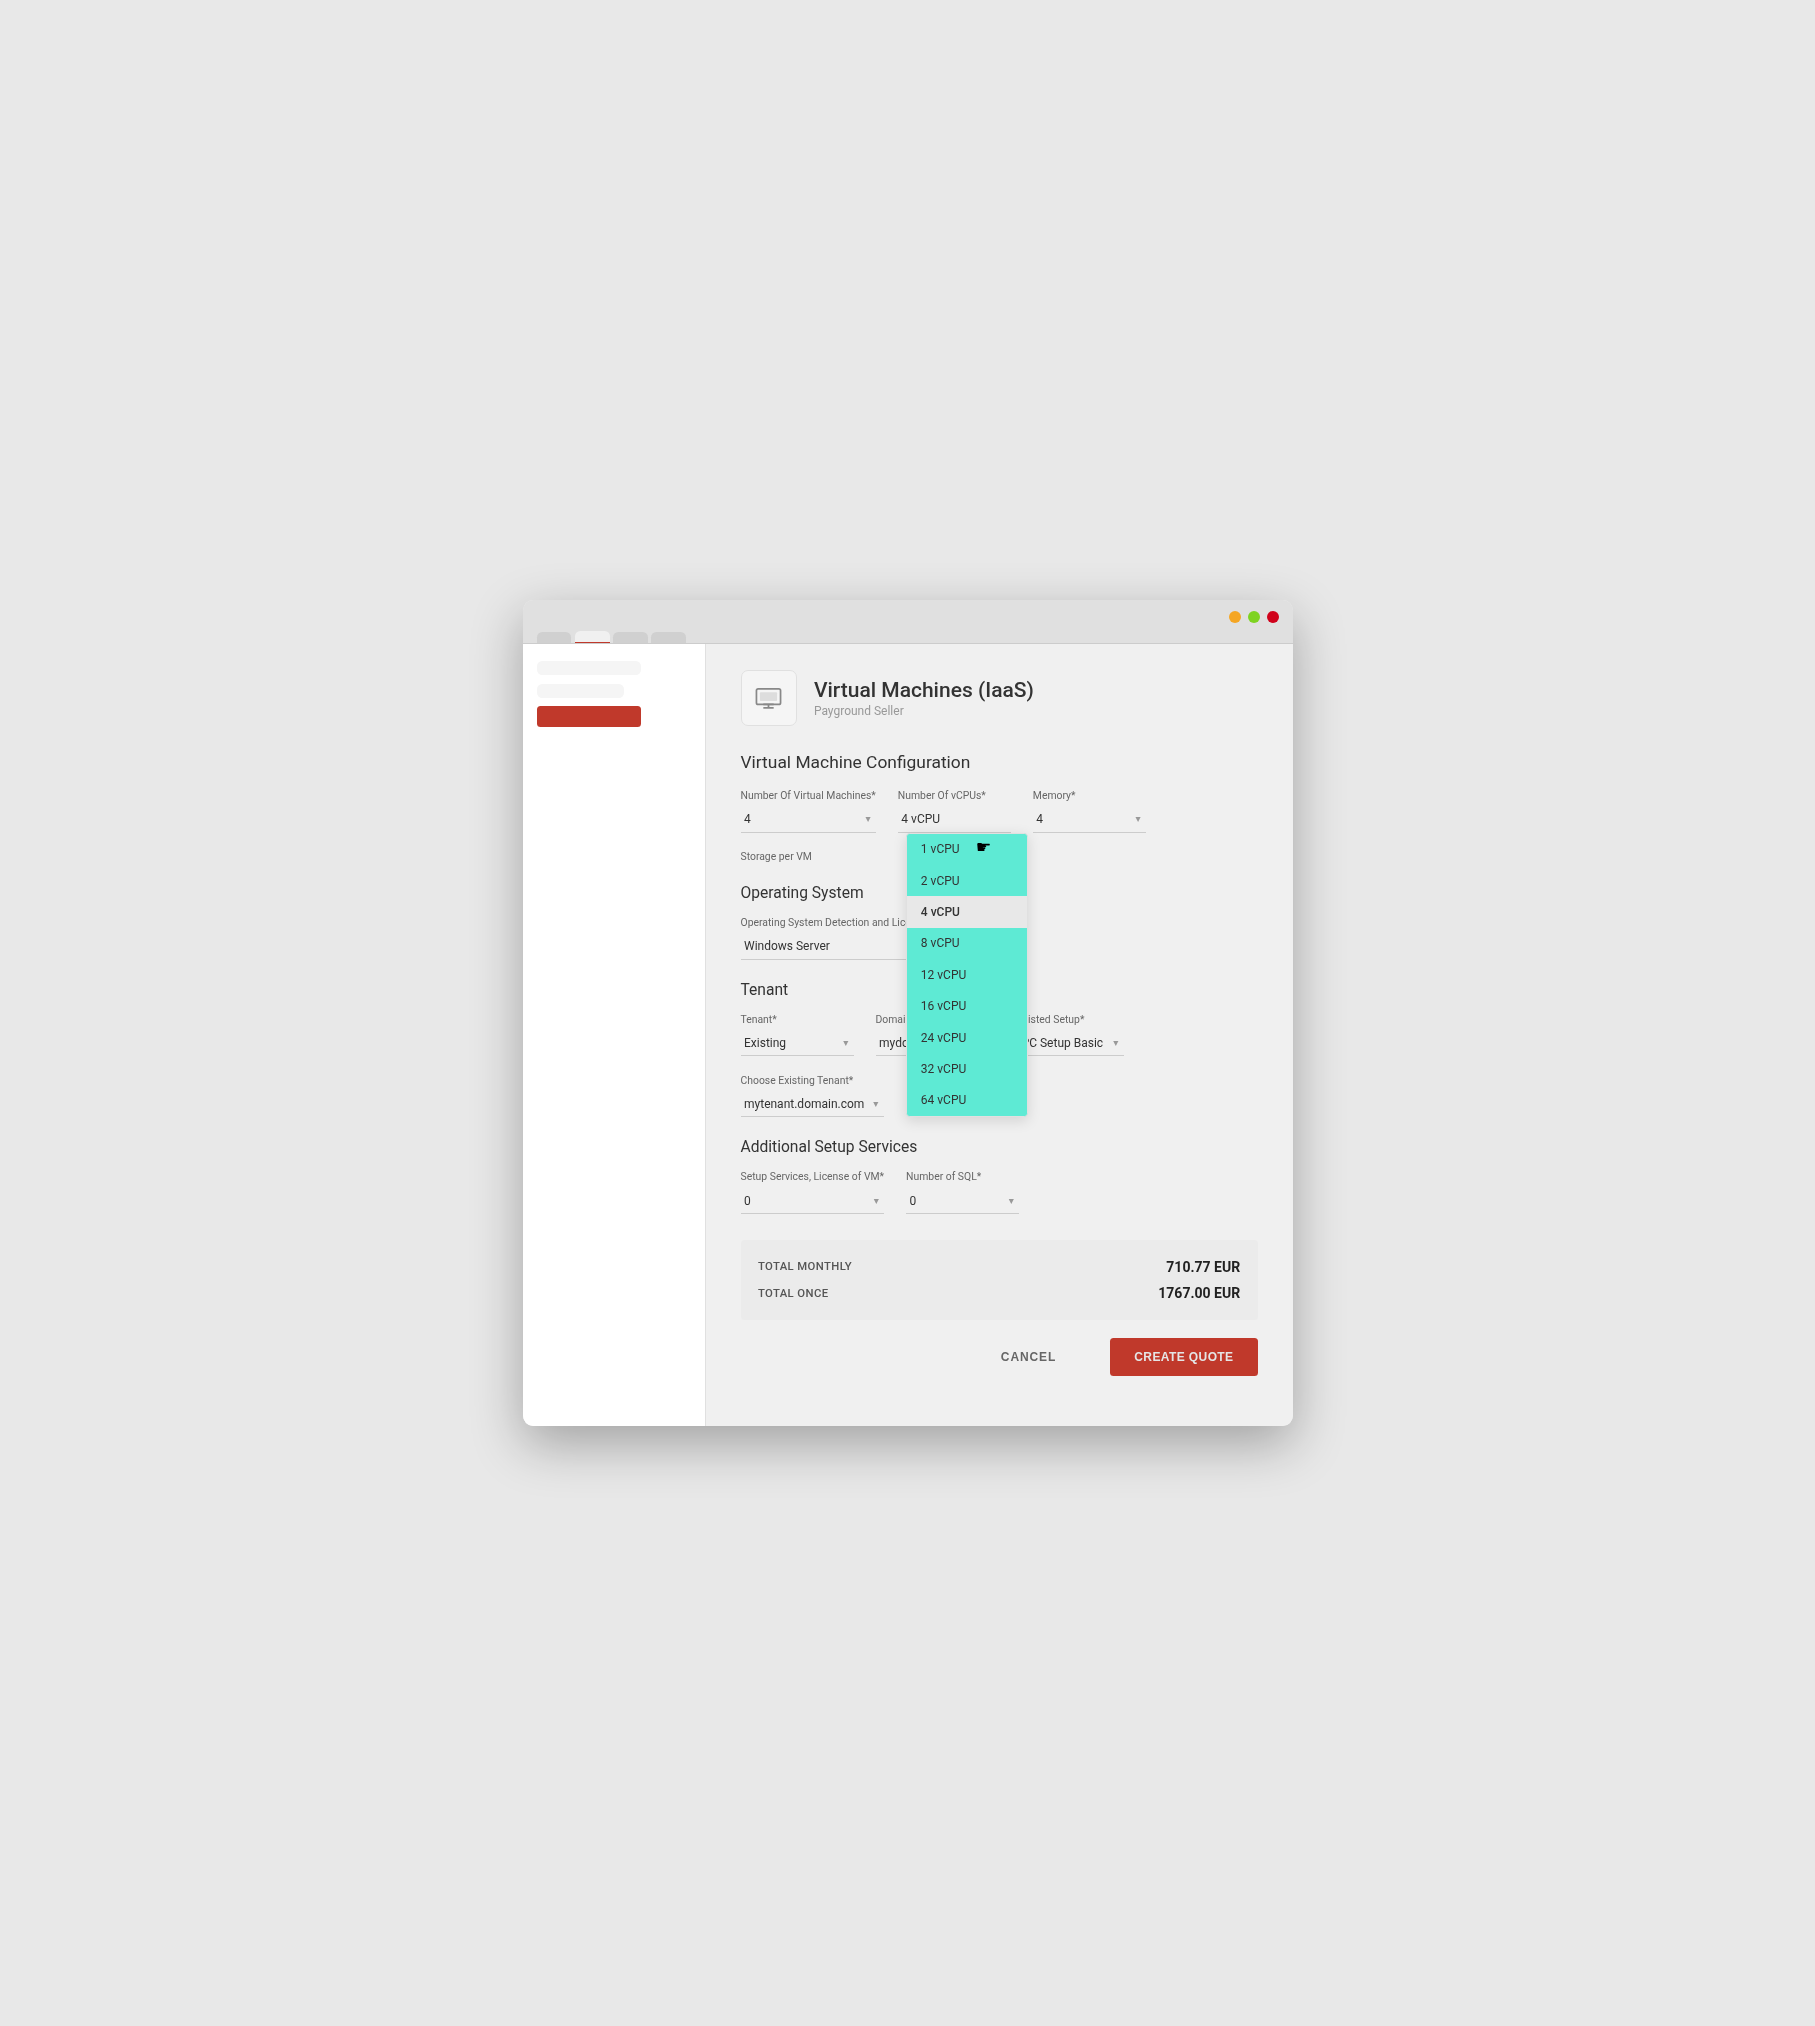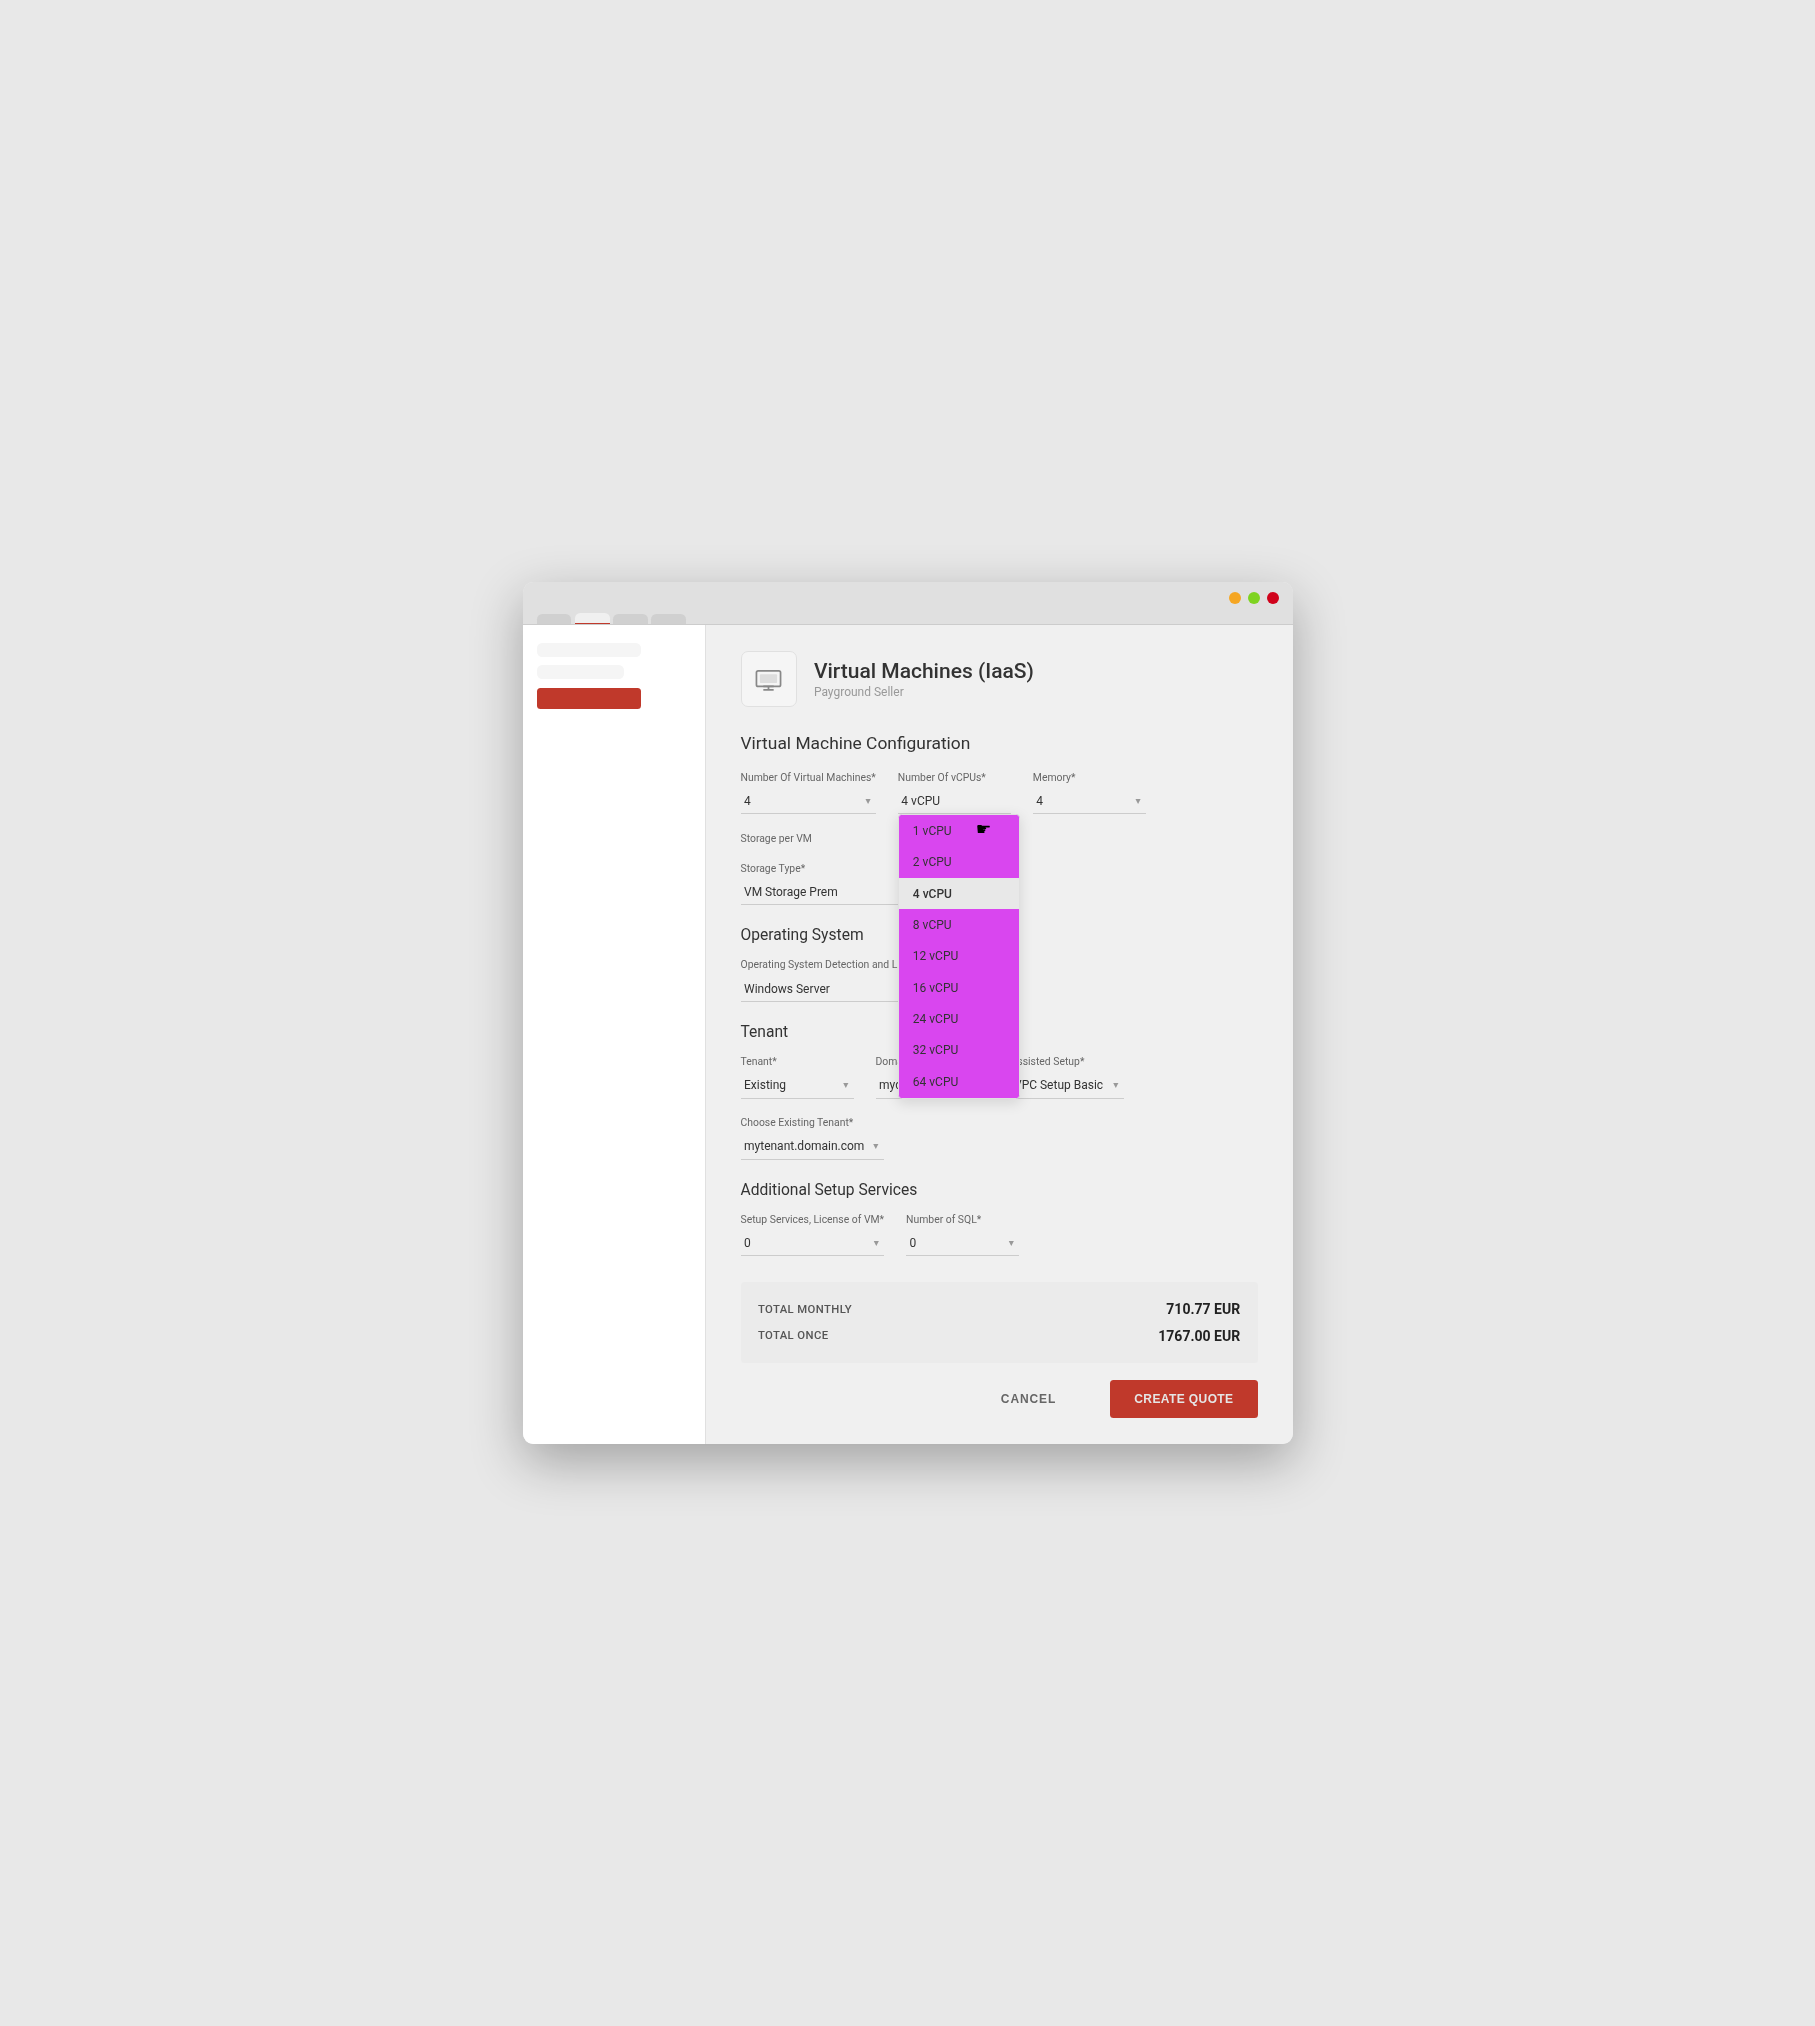--- a/index.html
+++ b/index.html
@@ -195,22 +195,22 @@
     }
 
     
     .dropdown-container {
       position: relative;
     }
 
     .dropdown-menu {
       position: absolute;
       top: 100%;
-      left: 0;
-      background: #d946ef;
+      left: 8px;
+      background: #5eead4;
       border: 0.9px solid #e0e0e0;
       border-radius: 3.5px;
       box-shadow: 0 3.5px 14px rgba(0,0,0,0.12);
       z-index: 100;
       min-width: 122px;
     }
 
     .dropdown-item {
       padding: 8.7px 14px;
       font-size: 12px;
@@ -398,29 +398,20 @@
               <span class="chevron">▼</span>
             </div>
           </div>
         </div>
 
         <div class="form-row">
           <div class="form-group">
             <div class="form-label">Storage per VM</div>
           </div>
         </div>
-        <div class="form-row">
-          <div class="form-group">
-            <div class="form-label">Storage Type*</div>
-            <div class="form-select form-select-wide">
-              <span>VM Storage Prem</span>
-              <span class="chevron">▼</span>
-            </div>
-          </div>
-        </div>
       </div>
 
       <div class="os-section section-divider">
         <div class="section-subtitle">Operating System</div>
         <div class="form-row">
           <div class="form-group">
             <div class="form-label">Operating System Detection and License*</div>
             <div class="form-select form-select-wide">
               <span>Windows Server</span>
               <span class="chevron">▼</span>

